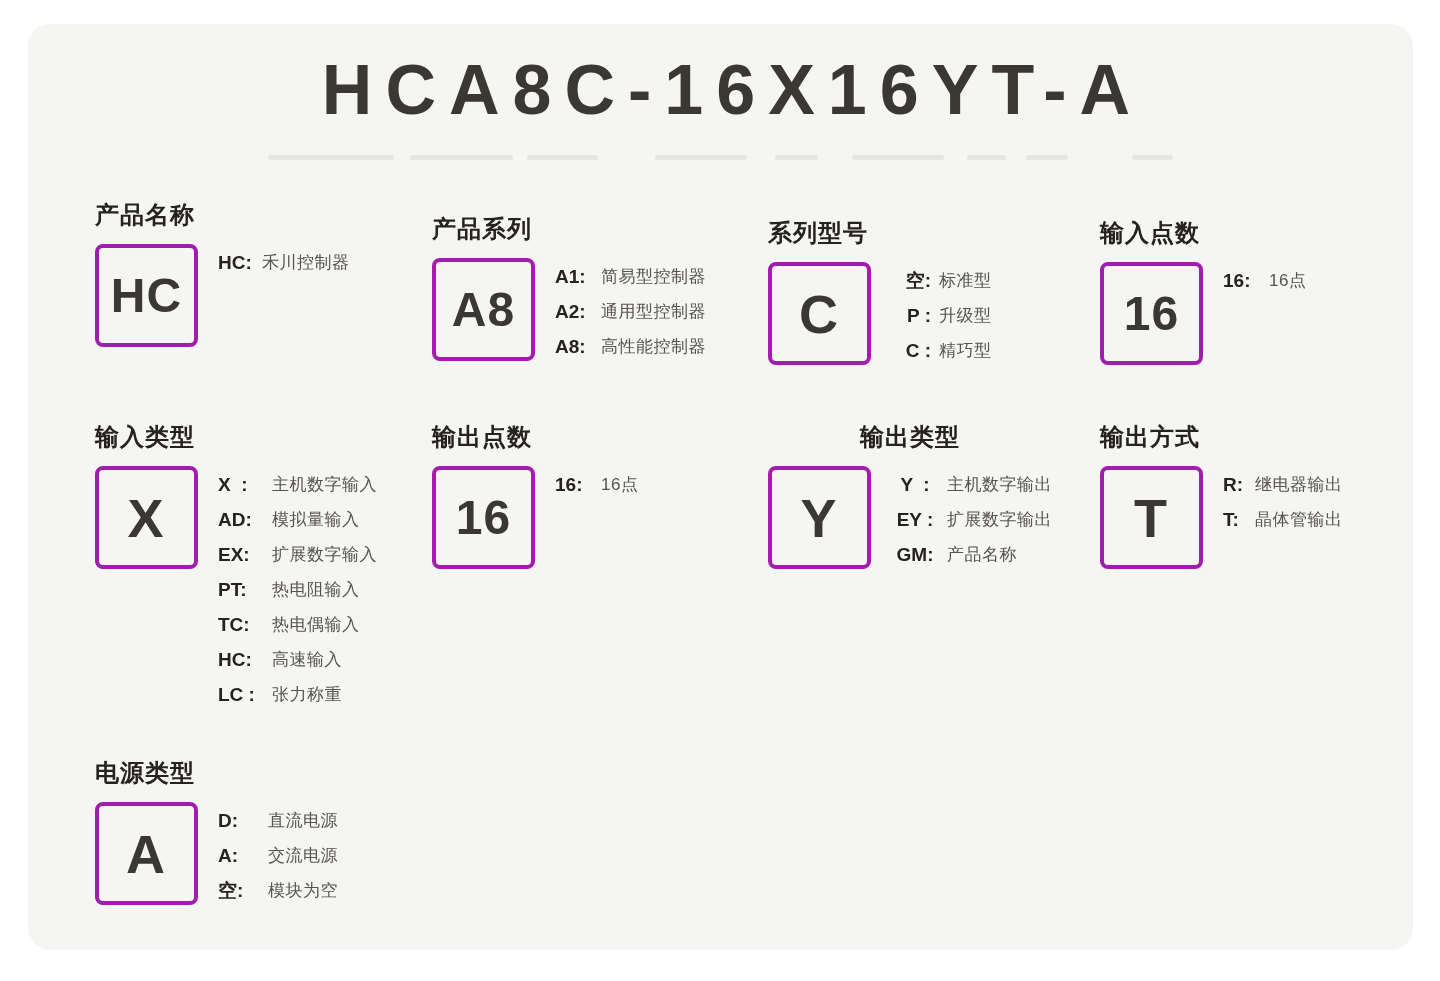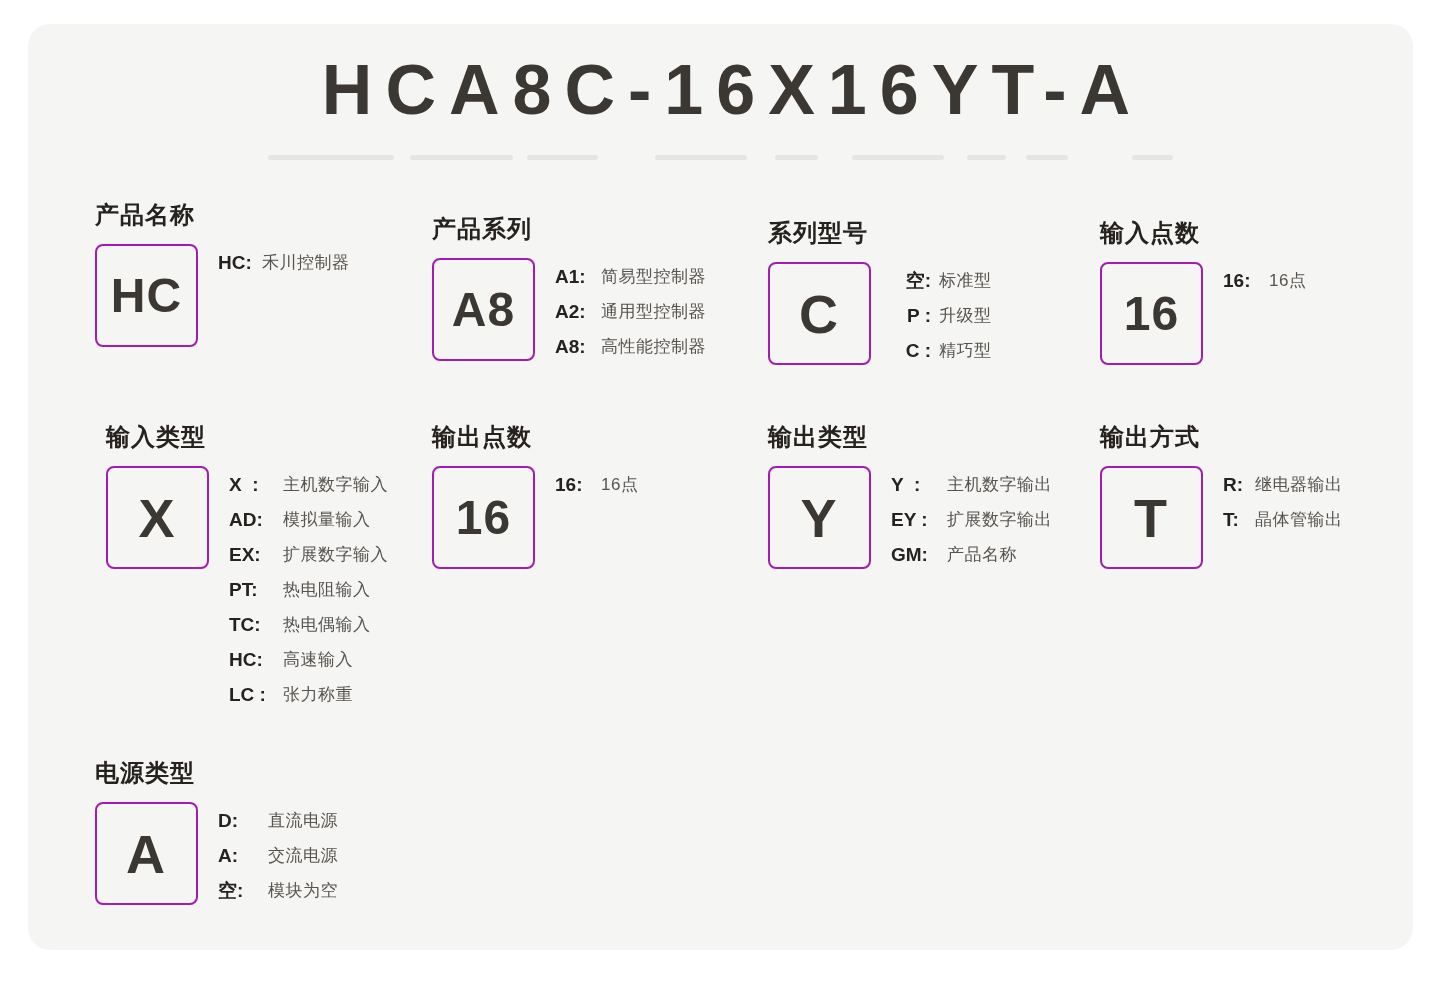--- a/index.html
+++ b/index.html
@@ -42,38 +42,38 @@
   .seg-6 { width: 92px;  margin-left: 34px; }
   .seg-7 { width: 39px;  margin-left: 23px; }
   .seg-8 { width: 42px;  margin-left: 20px; }
   .seg-9 { width: 41px;  margin-left: 64px; }
 
   .section { position: absolute; }
   .s1 { left: 67px;   top: 175px; }
   .s2 { left: 404px;  top: 189px; }
   .s3 { left: 740px;  top: 193px; }
   .s4 { left: 1072px; top: 193px; }
-  .s5 { left: 67px;   top: 397px; margin-left: 11px; }
+  .s5 { left: 67px;   top: 397px; }
   .s6 { left: 404px;  top: 397px; }
-  .s7 { left: 740px;  top: 397px; }
+  .s7 { left: 740px;  top: 397px; text-align: center; }
   .s8 { left: 1072px; top: 397px; }
   .s9 { left: 67px;   top: 733px; }
 
   .heading {
     font-size: 24px;
     font-weight: 700;
     color: #262220;
     letter-spacing: 1px;
     margin-bottom: 13px;
     white-space: nowrap;
   }
   .sec-body { display: flex; align-items: flex-start; }
   .code-box {
     width: 103px; height: 103px;
-    border: 2px solid #a21caf;
+    border: 4px solid #a21caf;
     border-radius: 8px;
     display: flex; align-items: center; justify-content: center;
     flex: 0 0 auto;
   }
   .code {
     font-weight: 700;
     color: #3b3733;
     font-size: 54px;
     letter-spacing: 2px;
   }

